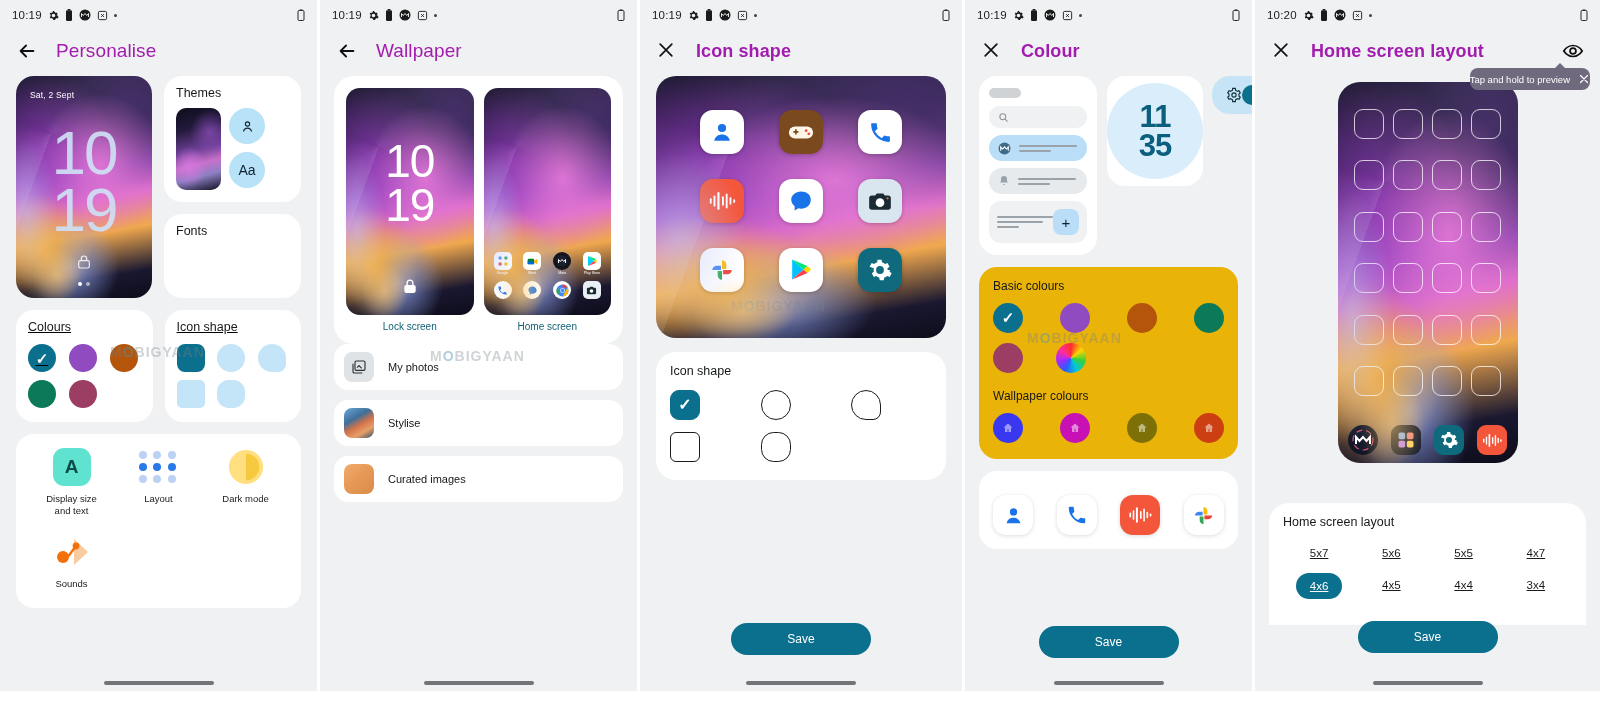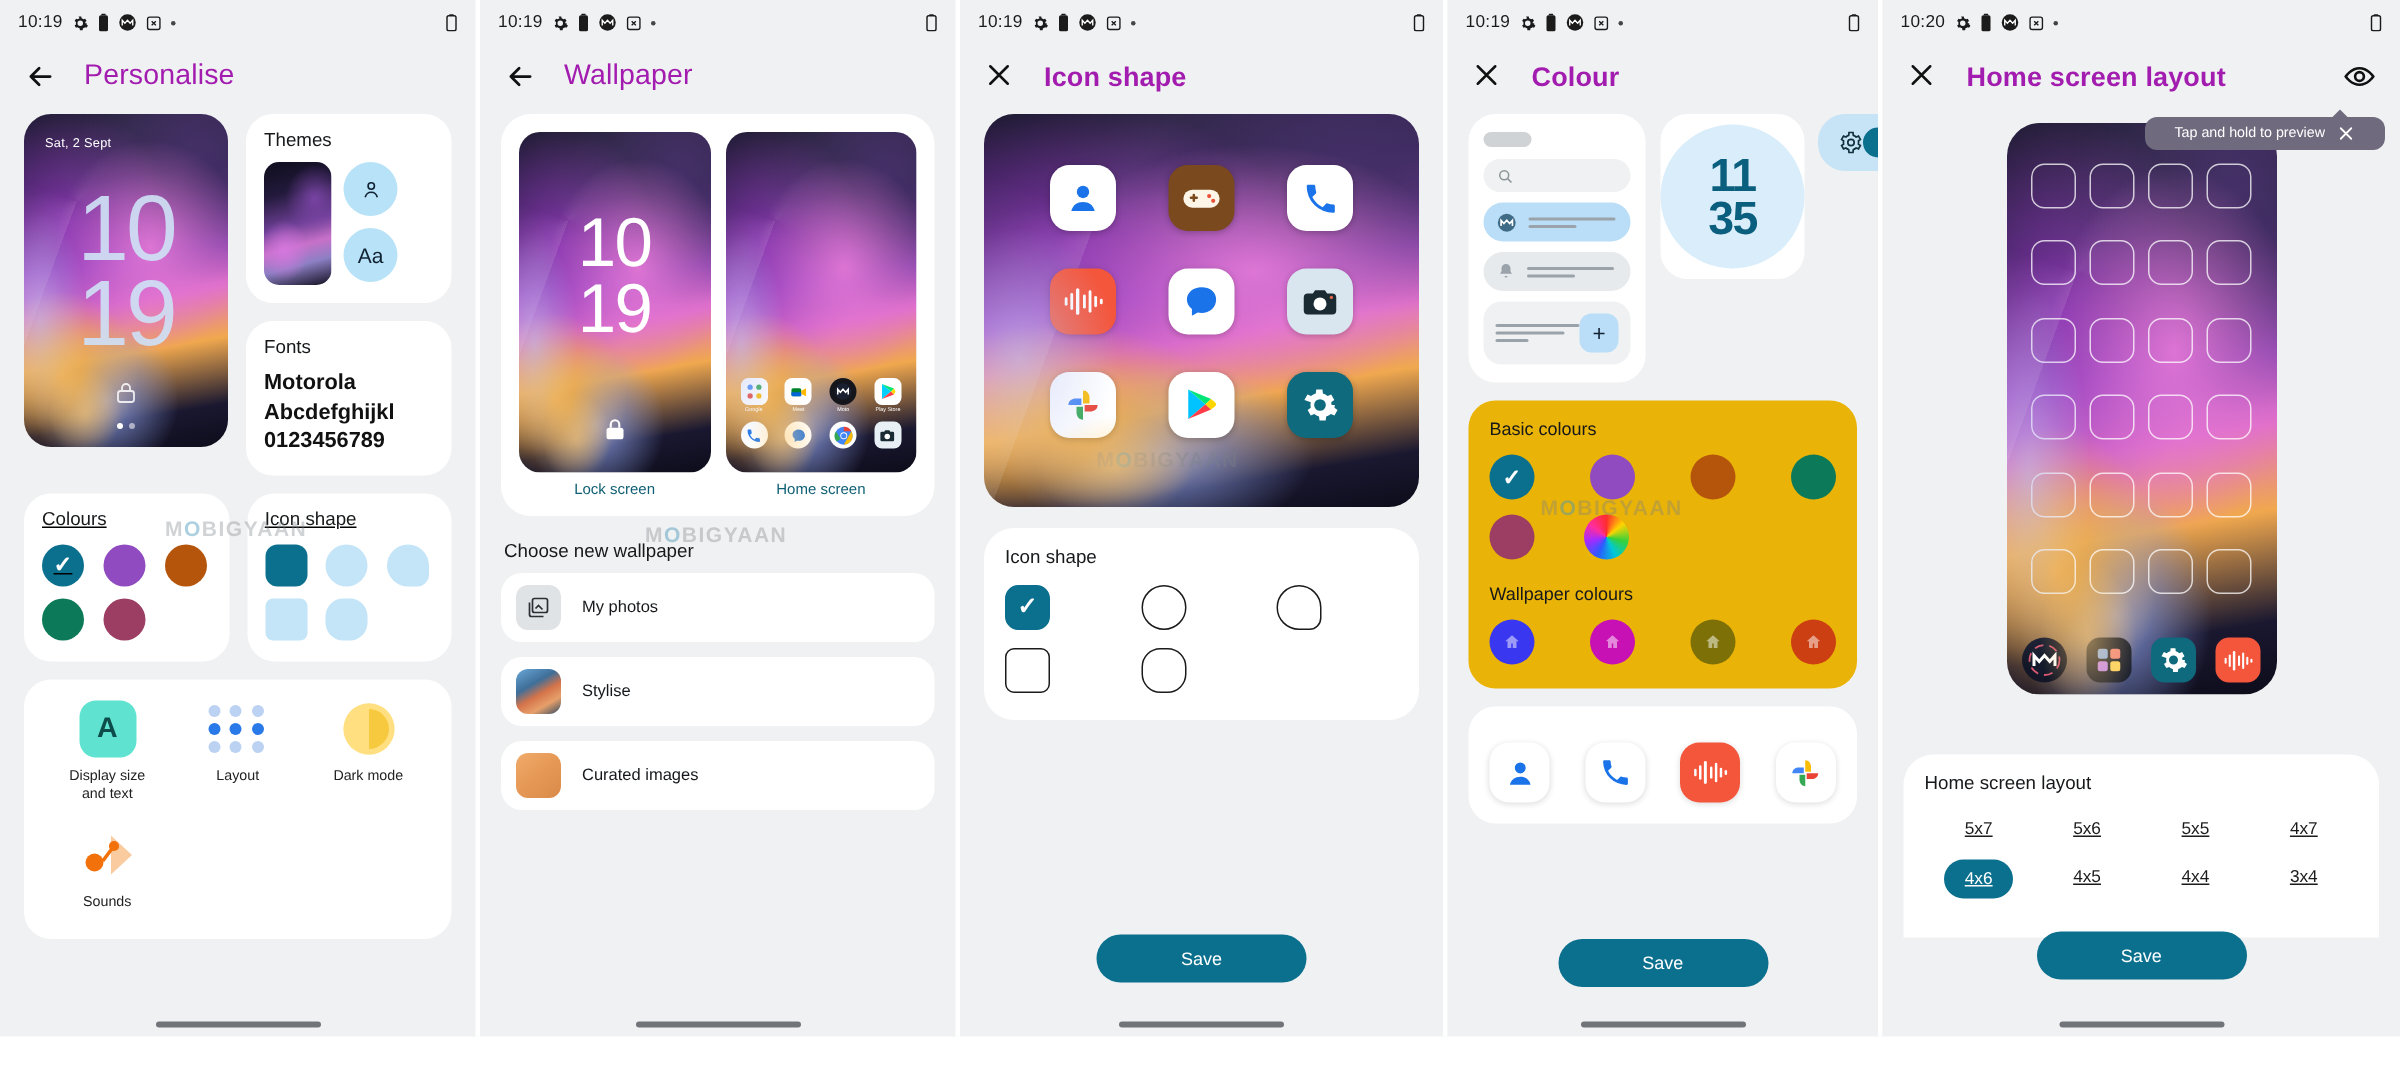--- a/index.html
+++ b/index.html
@@ -215,22 +215,22 @@
 
   .themed-card { margin: 12px 14px 0 14px; background:#fff; border-radius: 18px; padding: 12px 14px 14px 14px; }
   .themed-head { display:flex; align-items:flex-start; justify-content:space-between; }
   .themed-t { font-size: 13px; color:#111; }
   .themed-s { font-size: 9.5px; color:#4a4f53; margin-top:2px; }
   .themed-icons { display:flex; justify-content:space-between; margin-top: 12px; }
   .ti { width: 40px; height: 40px; border-radius: 13px; display:flex; align-items:center; justify-content:center;
         background:#fff; box-shadow: 0 1px 4px rgba(0,0,0,.14); }
 
   
-  .tooltip { position:absolute; top: 78px; right: 10px; background:#6f6a7d; color:#fff;
-    border-radius: 8px; padding: 5px 20px; font-size: 9.5px; display:flex; align-items:flex-start; gap: 8px; z-index: 5; }
+  .tooltip { position:absolute; top: 68px; right: 10px; background:#6f6a7d; color:#fff;
+    border-radius: 8px; padding: 5px 0; font-size: 9.5px; display:flex; align-items:center; gap: 8px; z-index: 5; }
   .tooltip::after { content:""; position:absolute; top:-5px; right: 24px; width:0; height:0;
     border-left:6px solid transparent; border-right:6px solid transparent; border-bottom:6px solid #6f6a7d; }
 
   .p5-phone { margin: 6px auto 0 auto; width: 180px; height: 381px; border-radius: 22px; overflow:hidden; position:relative; }
   .p5-cells { position:absolute; inset:0; display:grid; grid-template-columns:repeat(4,1fr);
     grid-template-rows:repeat(6,1fr); gap:0; padding: 16px 12px 56px 12px; justify-items:center; align-items:center; }
   .cellbox { width: 30px; height: 30px; border-radius: 9px; border:1.4px solid rgba(255,255,255,.75); }
   .p5-dock { position:absolute; bottom: 8px; left: 10px; right: 10px; display:flex; justify-content:space-between; }
   .dock-ic { width: 30px; height: 30px; border-radius: 9px; display:flex; align-items:center; justify-content:center; overflow:hidden; }
 
@@ -326,25 +326,20 @@
                       <path d="M5.5 20c1-3.6 3.6-5.4 6.5-5.4s5.5 1.8 6.5 5.4"></path>
                     </svg>
                 </div>
                 <div class="theme-chip">Aa</div>
               </div>
             </div>
           </div>
 
           <div class="card fonts-card">
             <div class="card-title">Fonts</div>
-            <div class="font-sample">
-              <span>Motorola</span>
-              <span>Abcdefghijkl</span>
-              <span>0123456789</span>
-            </div>
           </div>
         </div>
       </div>
 
       <div class="p1-row2">
         <div class="card mini-card">
           <div class="card-title">Colours</div>
           <div class="sw-grid">
             <div class="sw check" style="background:#0b6f8e"></div>
             <div class="sw" style="background:#8f4bbf"></div>
@@ -562,21 +557,20 @@
             </div>
           </div>
         </div>
       </div>
       <div class="pv-labels">
         <div>Lock screen</div>
         <div>Home screen</div>
       </div>
     </div>
 
-    <div class="p2-sec-title">Choose new wallpaper</div>
 
     <div class="list-item">
       <div class="li-thumb" style="background:#dfe3e6">
         <svg width="16" height="16" viewBox="0 0 24 24" fill="none" stroke="#2a2f33" stroke-width="1.7">
             <rect x="6" y="3" width="15" height="14" rx="2"></rect>
             <path d="M3 7v12a2 2 0 002 2h12"></path>
             <path d="M9 13l3-3 4 4"></path>
           </svg>
       </div>
       <div class="li-label">My photos</div>

